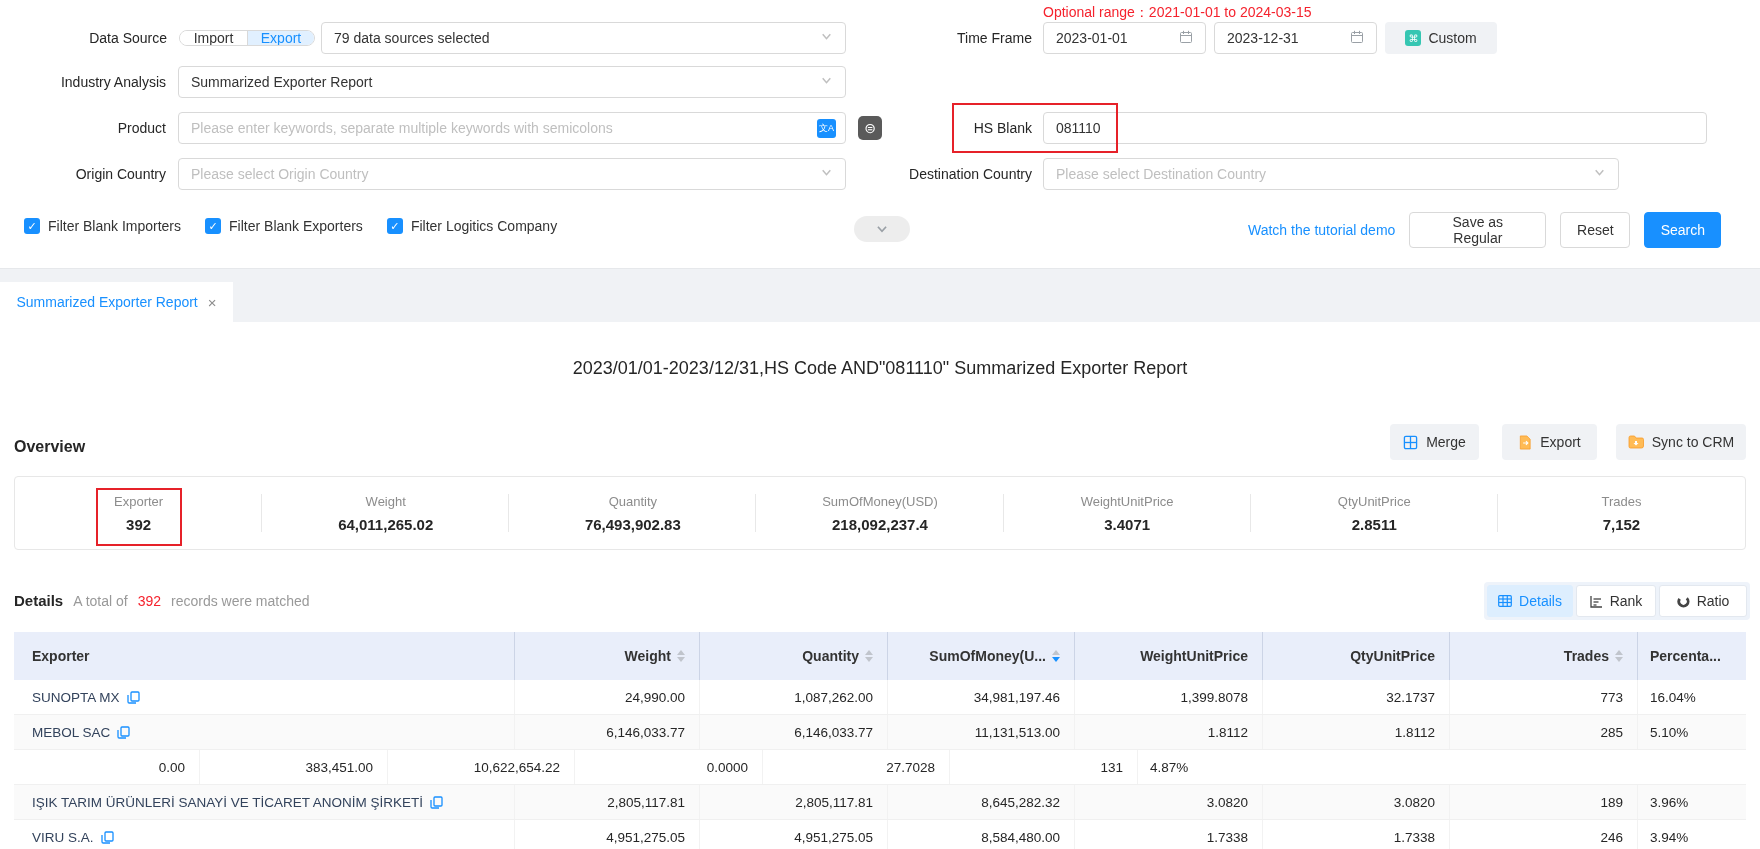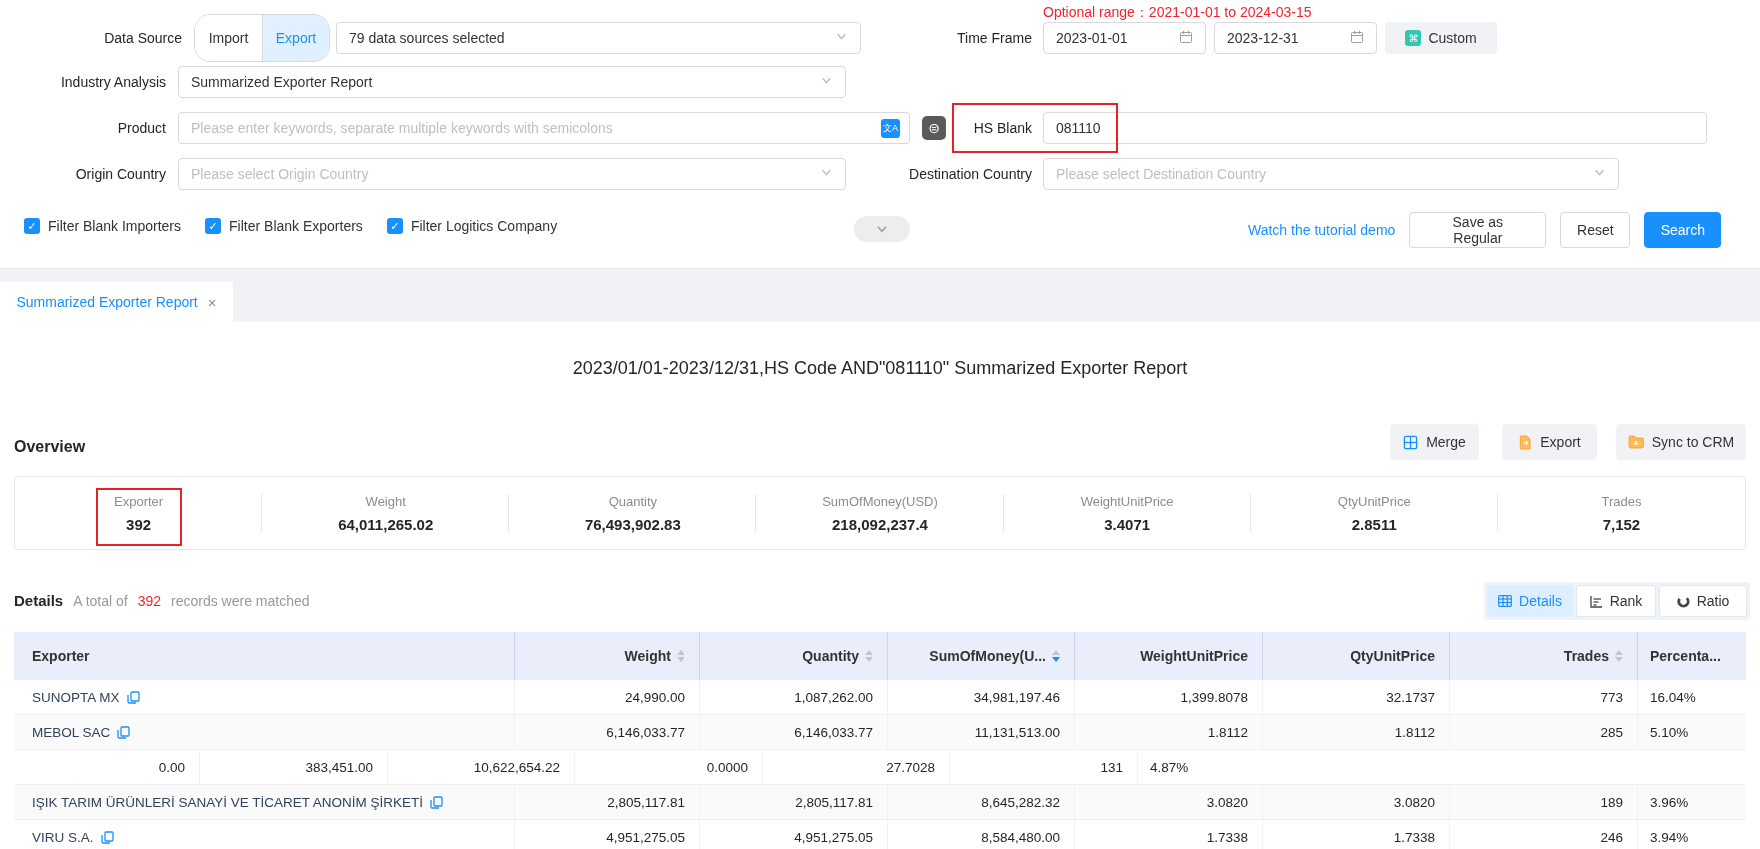--- a/index.html
+++ b/index.html
@@ -13,21 +13,21 @@
   
   .frow { position:absolute; display:flex; align-items:center; height:32px; }
   .flabel { width:160px; text-align:right; margin-right:12px; color:#262626; flex:none; }
   .flabel-r { width:152px; text-align:right; margin-right:11px; color:#262626; flex:none; }
   .sel, .inp {
     height:32px; border:1px solid #d9d9d9; border-radius:4px; background:#fff;
     display:flex; align-items:center; padding:0 12px; position:relative;
   }
   .sel .chev { margin-left:auto; }
   .ph { color:#bfbfbf; }
-  .seg { display:flex; height:48px; border:1px solid #d9d9d9; border-radius:16px; overflow:hidden; flex:none; }
+  .seg { display:flex; height:16px; border:1px solid #d9d9d9; border-radius:16px; overflow:hidden; flex:none; }
   .seg-item { width:67px; display:flex; align-items:center; justify-content:center; background:#fff; cursor:pointer; }
   .seg-item.active { background:#e1f0ff; color:#1890ff; border-left:1px solid #d9d9d9; }
   .optional-red { position:absolute; left:1043px; top:4px; color:#f5222d; font-size:14px; }
   .date-box { width:163px; }
   .date-box .cal { margin-left:auto; }
   .custom-btn { height:32px; width:112px; margin-left:8px; background:#f0f2f5; border-radius:4px;
     display:flex; align-items:center; justify-content:center; gap:7px; cursor:pointer; }
   .mini-badge { width:16px; height:16px; border-radius:3px; background:#35c6b2; color:#fff;
     font-size:10px; display:flex; align-items:center; justify-content:center; }
   .trans-badge { width:19px; height:19px; border-radius:3px; background:#1890ff; color:#fff;
@@ -99,21 +99,21 @@
   .exp-name { color:#33435c; cursor:pointer; }
   .copy-ic { margin-left:7px; flex:none; cursor:pointer; }
 </style>
 </head>
 <body>
 
 <div class="abs" style="left:0;top:0;width:1760px;height:268px;">
 
   <div class="optional-red">Optional range：2021-01-01 to 2024-03-15</div>
 
-  <div class="frow" style="left:22px;top:22px;">
+  <div class="frow" style="left:7px;top:22px;">
     <div class="flabel">Data Source</div>
     <div class="seg">
       <div class="seg-item">Import</div>
       <div class="seg-item active">Export</div>
     </div>
     <div class="sel" style="width:525px;margin-left:6px;">
       <span>79 data sources selected</span>
       <span class="chev">
         <svg width="13" height="13" viewBox="0 0 12 12">
             <path d="M2.5 4l3.5 4 3.5-4" fill="none" stroke="#bfbfbf" stroke-width="1.4"></path>
@@ -158,21 +158,21 @@
       <span class="chev">
         <svg width="13" height="13" viewBox="0 0 12 12">
             <path d="M2.5 4l3.5 4 3.5-4" fill="none" stroke="#bfbfbf" stroke-width="1.4"></path>
           </svg>
       </span>
     </div>
   </div>
 
   <div class="frow" style="left:6px;top:112px;">
     <div class="flabel">Product</div>
-    <div class="inp" style="width:732px;">
+    <div class="inp" style="width:668px;">
       <span class="ph">Please enter keywords, separate multiple keywords with semicolons</span>
       <span class="trans-badge">文A</span>
     </div>
     <span class="ai-badge" style="margin-left:12px;">⊜</span>
   </div>
   <div class="frow" style="left:880px;top:112px;">
     <div class="flabel-r">HS Blank</div>
     <div class="inp" style="width:664px;">
       <span>081110</span>
     </div>

